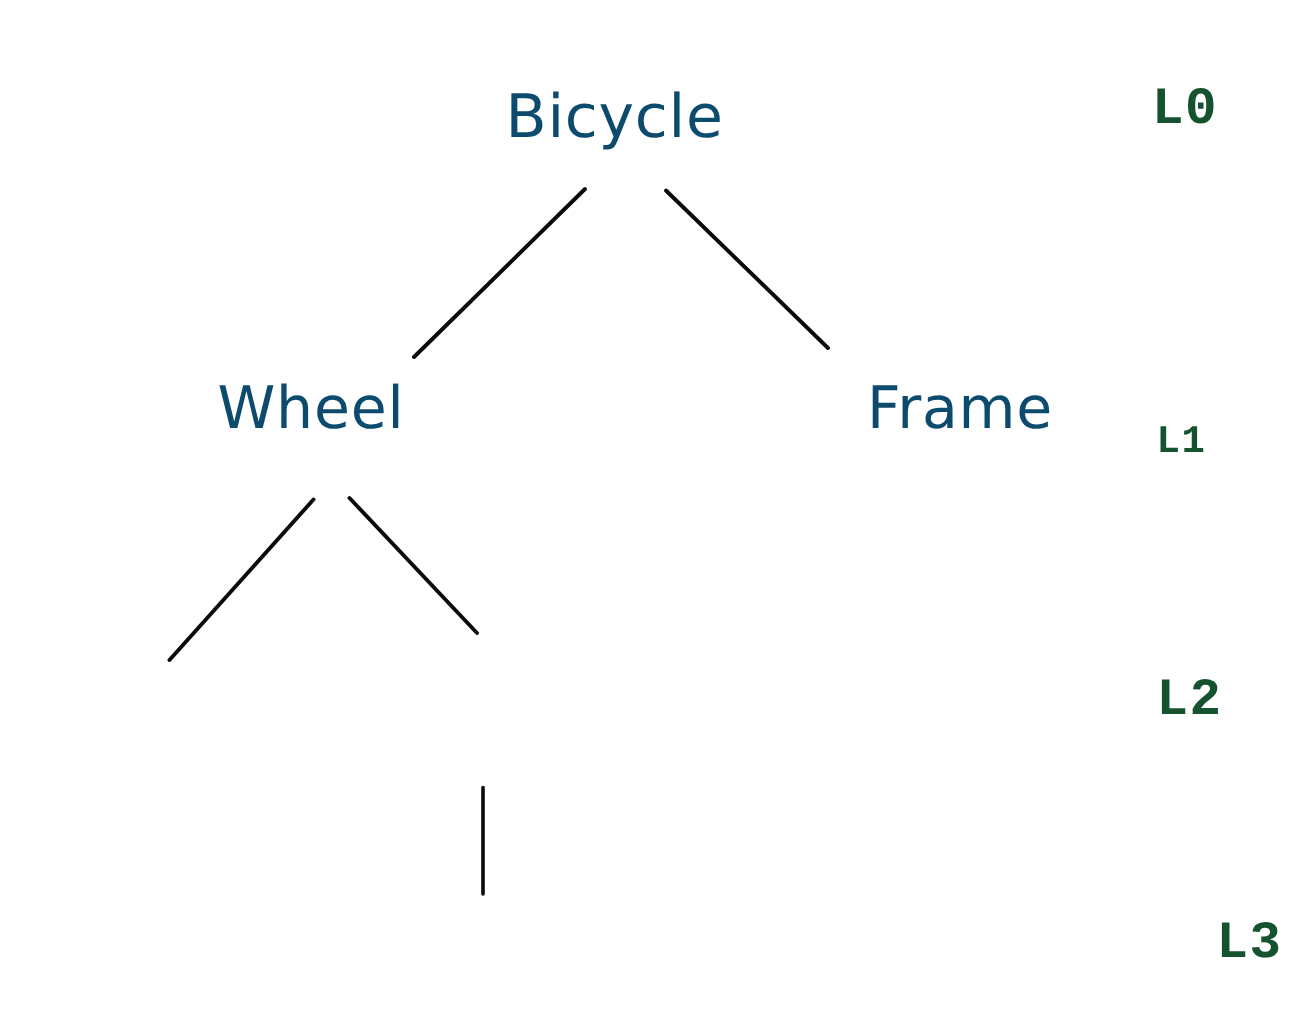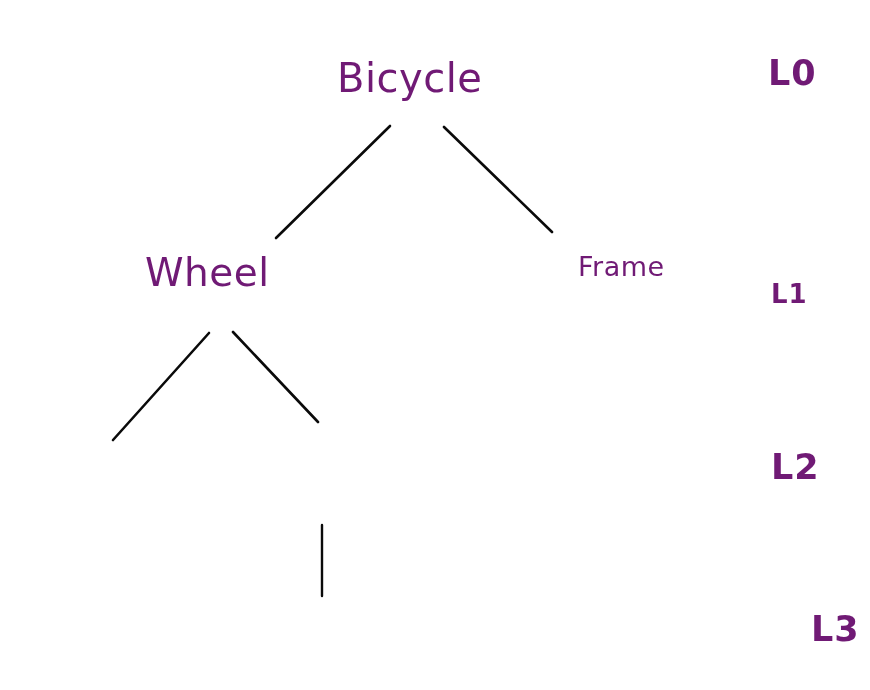--- a/index.html
+++ b/index.html
@@ -19,40 +19,41 @@
   #edge-layer {
     position: absolute;
     left: 0;
     top: 0;
     width: 870px;
     height: 690px;
     pointer-events: none;
   }
   .node-label {
     position: absolute;
-    color: #701a75;
+    color: #0c4a6e;
     white-space: nowrap;
     line-height: 1;
     font-weight: 400;
     letter-spacing: 0.5px;
     
     transform-origin: left bottom;
   }
   .level-label {
     position: absolute;
-    color: #701a75;
+    color: #14532d;
     white-space: nowrap;
     line-height: 1;
     font-weight: 700;
     letter-spacing: 1px;
+    font-family: Liberation Mono, monospace;
   }
   
   #node-bicycle { left: 337px; top: 58px;  font-size: 40px; }
   #node-wheel   { left: 145px; top: 253px; font-size: 39px; }
-  #node-frame   { left: 578px; top: 253px; font-size: 27px; }
+  #node-frame   { left: 578px; top: 253px; font-size: 39px; }
   #node-rim     { left: 93px;  top: 462px; font-size: 38px; }
   #node-tire    { left: 283px; top: 461px; font-size: 38px; }
   #node-tube    { left: 273px; top: 609px; font-size: 38px; }
 
   #level-l0 { left: 768px; top: 56px;  font-size: 35px; }
   #level-l1 { left: 771px; top: 281px; font-size: 26px; }
   #level-l2 { left: 771px; top: 450px; font-size: 35px; }
   #level-l3 { left: 771px; top: 612px; font-size: 35px; margin-left: 40px; }
 </style>
 </head>

